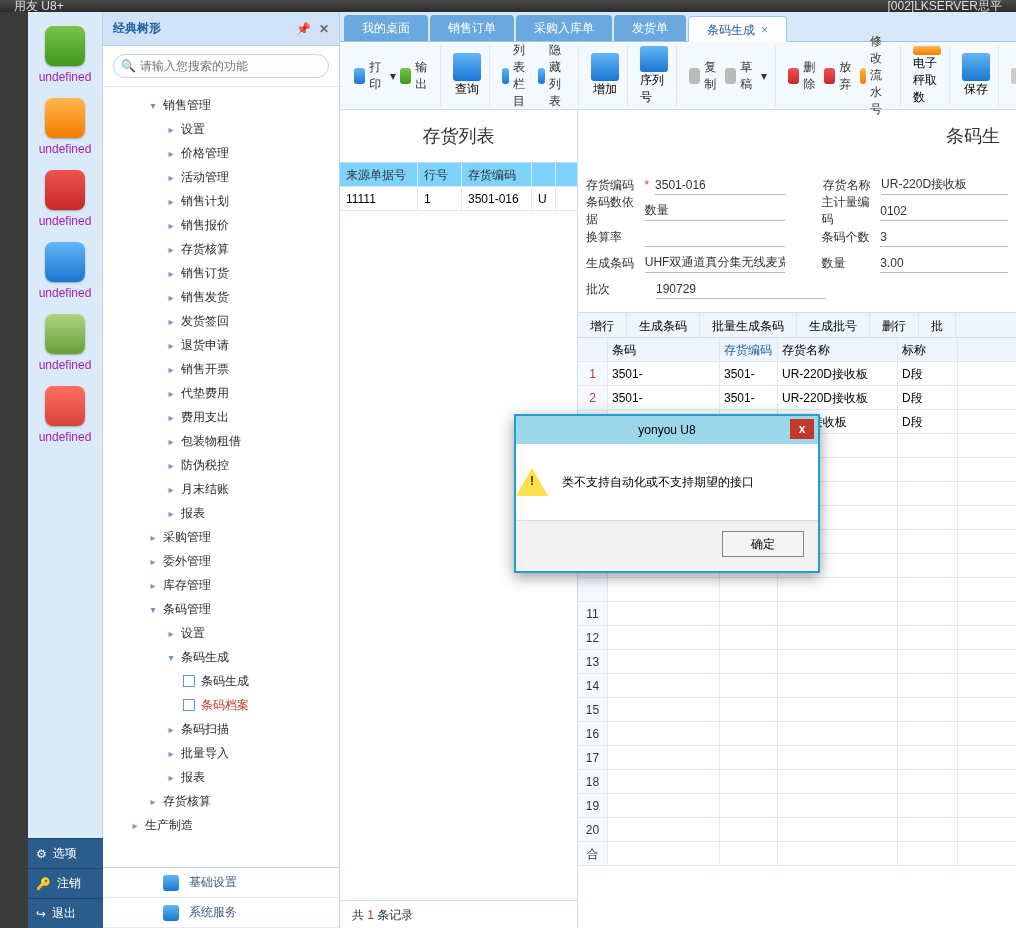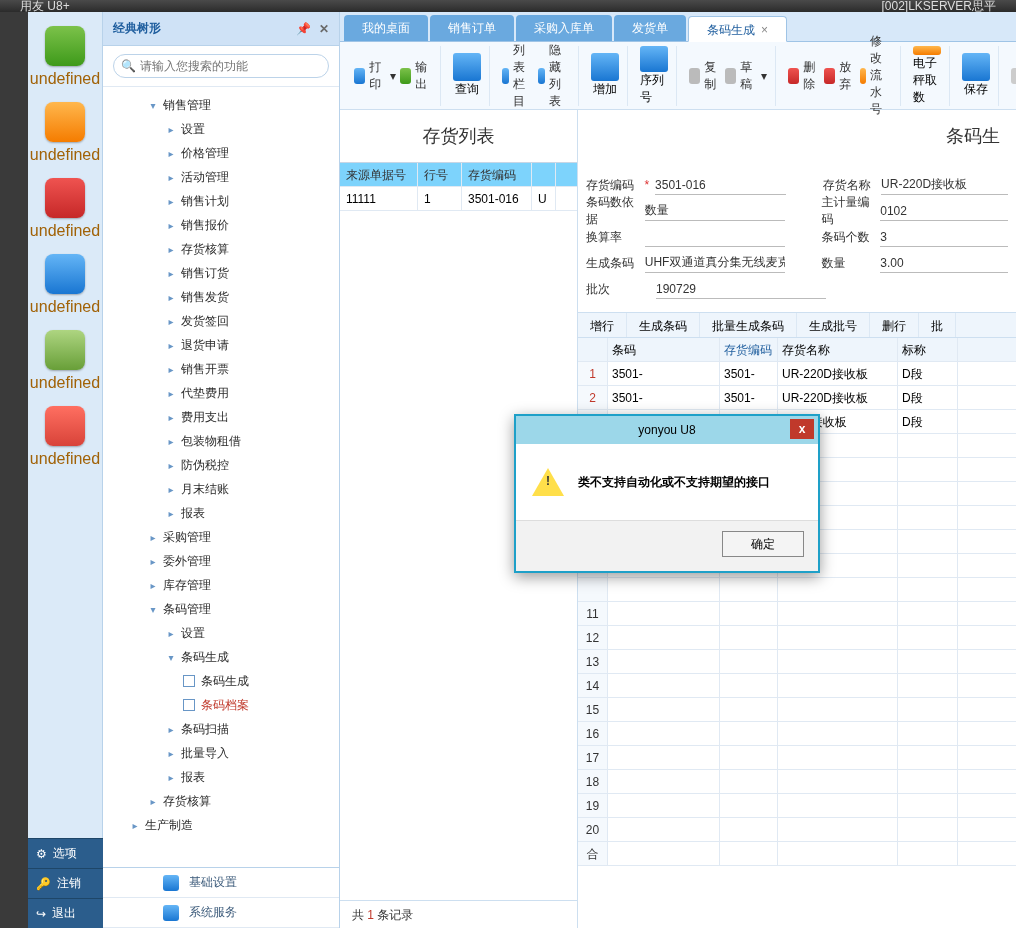--- a/index.html
+++ b/index.html
@@ -1,23 +1,23 @@
 <!DOCTYPE html>
 <html><head>
 <meta charset="utf-8">
 <style>
 * { margin: 0; padding: 0; box-sizing: border-box; font-family: "Microsoft YaHei", Arial, sans-serif; font-size: 12px; }
 body { background: #3a3a3a; width: 1016px; height: 928px; overflow: hidden; position: relative; }
-.titlebar { background: linear-gradient(#4a4a4a,#2b2b2b); color: #ddd; height: 12px; display: flex; justify-content: space-between; padding: 0 20px; font-size: 11px; line-height: 12px; }
+.titlebar { background: linear-gradient(#4a4a4a,#2b2b2b); color: #ddd; height: 12px; display: flex; justify-content: space-between; padding: 0 14px; font-size: 11px; line-height: 12px; }
 .app-shell { position: absolute; left: 28px; top: 12px; right: 0; bottom: 0; background: #eaf2fb; display: flex; }
 
 .rail { width: 75px; background: #dbeaf8; border-right: 1px solid #b8d2ea; padding-top: 8px; }
 .rail-item { display: flex; flex-direction: column; align-items: center; padding: 6px 0 8px; cursor: pointer; }
 .rail-icon { width: 40px; height: 40px; border-radius: 8px; margin-bottom: 4px; box-shadow: 0 1px 2px rgba(0,0,0,.3); }
-.rail-label { font-size: 16px; color: #a16207; }
+.rail-label { font-size: 12px; color: #a21caf; }
 
 .navpanel { width: 237px; background: #fff; border-right: 1px solid #b8d2ea; display: flex; flex-direction: column; }
 .nav-header { background: #cfe2f6; height: 34px; display: flex; align-items: center; justify-content: space-between; padding: 0 10px; color: #1f5e9e; font-size: 15px; font-weight: bold; border-bottom: 1px solid #b8d2ea; }
 .pin-close { display: flex; gap: 8px; color: #6a6a6a; }
 .search-wrap { padding: 8px 10px; border-bottom: 1px solid #e0e9f3; position: relative; }
 .search-wrap input { width: 100%; height: 24px; border: 1px solid #bcd3e9; border-radius: 12px; padding: 0 28px 0 26px; color: #888; }
 .search-wrap .sicon { position: absolute; left: 18px; top: 13px; color: #888; }
 .tree { flex: 1; overflow: auto; padding: 6px 0 6px 0; }
 .tree ul { list-style: none; }
 .tree li { white-space: nowrap; }
@@ -69,21 +69,21 @@
 .dg-header { background: #eef5fc; }
 .dg-cell { border-right: 1px solid #e0e9f3; line-height: 24px; padding: 0 4px; overflow: hidden; font-size: 12px; }
 .dg-rn { width: 30px; text-align: center; background: #f5f9fd; color: #333; }
 .dg-rn.red { color: #c0392b; }
 .status { height: 28px; border-top: 1px solid #cddff0; line-height: 28px; padding-left: 12px; color: #333; }
 .status .cnt { color: #c0392b; }
 
 .dialog { position: absolute; left: 514px; top: 414px; width: 306px; background: #fff; border: 2px solid #1ea0c8; box-shadow: 0 4px 14px rgba(0,0,0,.4); }
 .dlg-title { background: #9cd7e9; height: 28px; display: flex; align-items: center; justify-content: center; position: relative; font-size: 13px; }
 .dlg-close { position: absolute; right: 4px; top: 3px; width: 24px; height: 20px; background: #c0392b; color: #fff; text-align: center; line-height: 20px; cursor: pointer; font-weight: bold; }
-.dlg-body { padding: 24px 16px; display: flex; align-items: center; gap: 14px; font-weight: bold; }
+.dlg-body { padding: 24px 0; display: flex; align-items: center; gap: 14px; }
 .warn-icon { width: 32px; height: 28px; background: #ffdf4a; clip-path: polygon(50% 0,100% 100%,0 100%); position: relative; }
 .warn-icon::after { content: "!"; position: absolute; left: 0; right: 0; text-align: center; top: 6px; font-weight: bold; color: #333; }
 .dlg-foot { padding: 10px 14px 14px; text-align: right; background: #f2f2f2; border-top: 1px solid #ddd; }
 .dlg-foot button { width: 82px; height: 26px; border: 1px solid #888; background: #f4f4f4; cursor: pointer; }
 
 .ic-green { background: linear-gradient(#7cc24a,#3e9a1a); }
 .ic-orange { background: linear-gradient(#ffb74d,#f57c00); }
 .ic-red { background: linear-gradient(#ef5350,#c62828); }
 .ic-blue { background: linear-gradient(#64b5f6,#1976d2); }
 .ic-lime { background: linear-gradient(#aed581,#689f38); }

